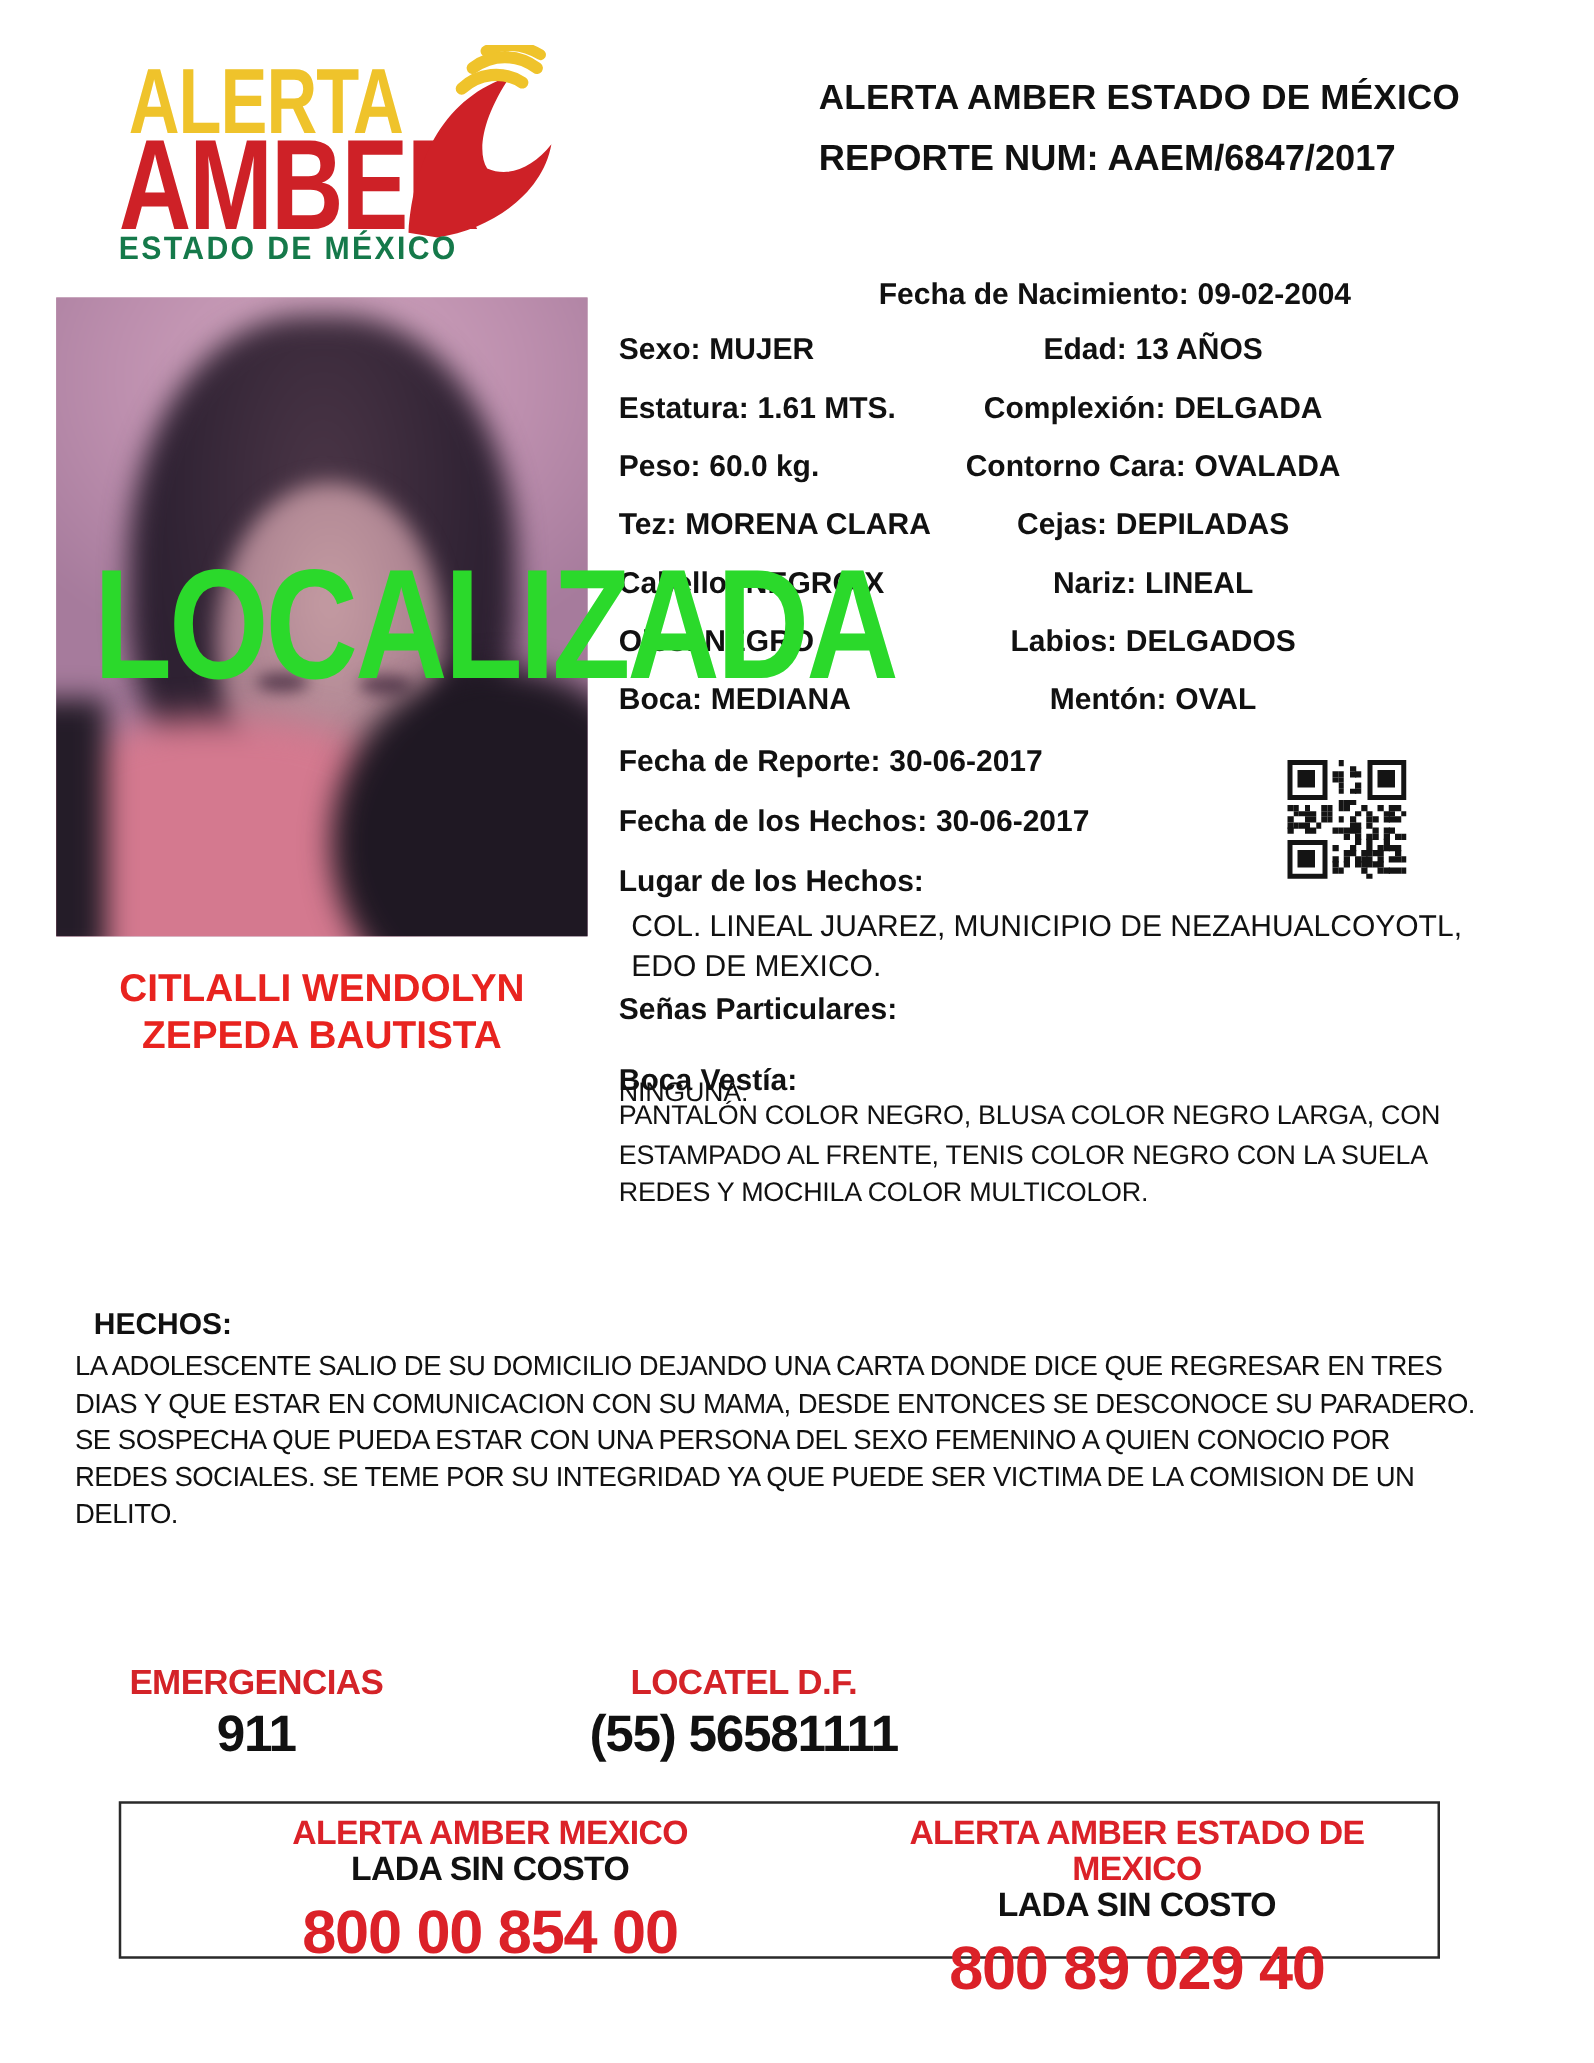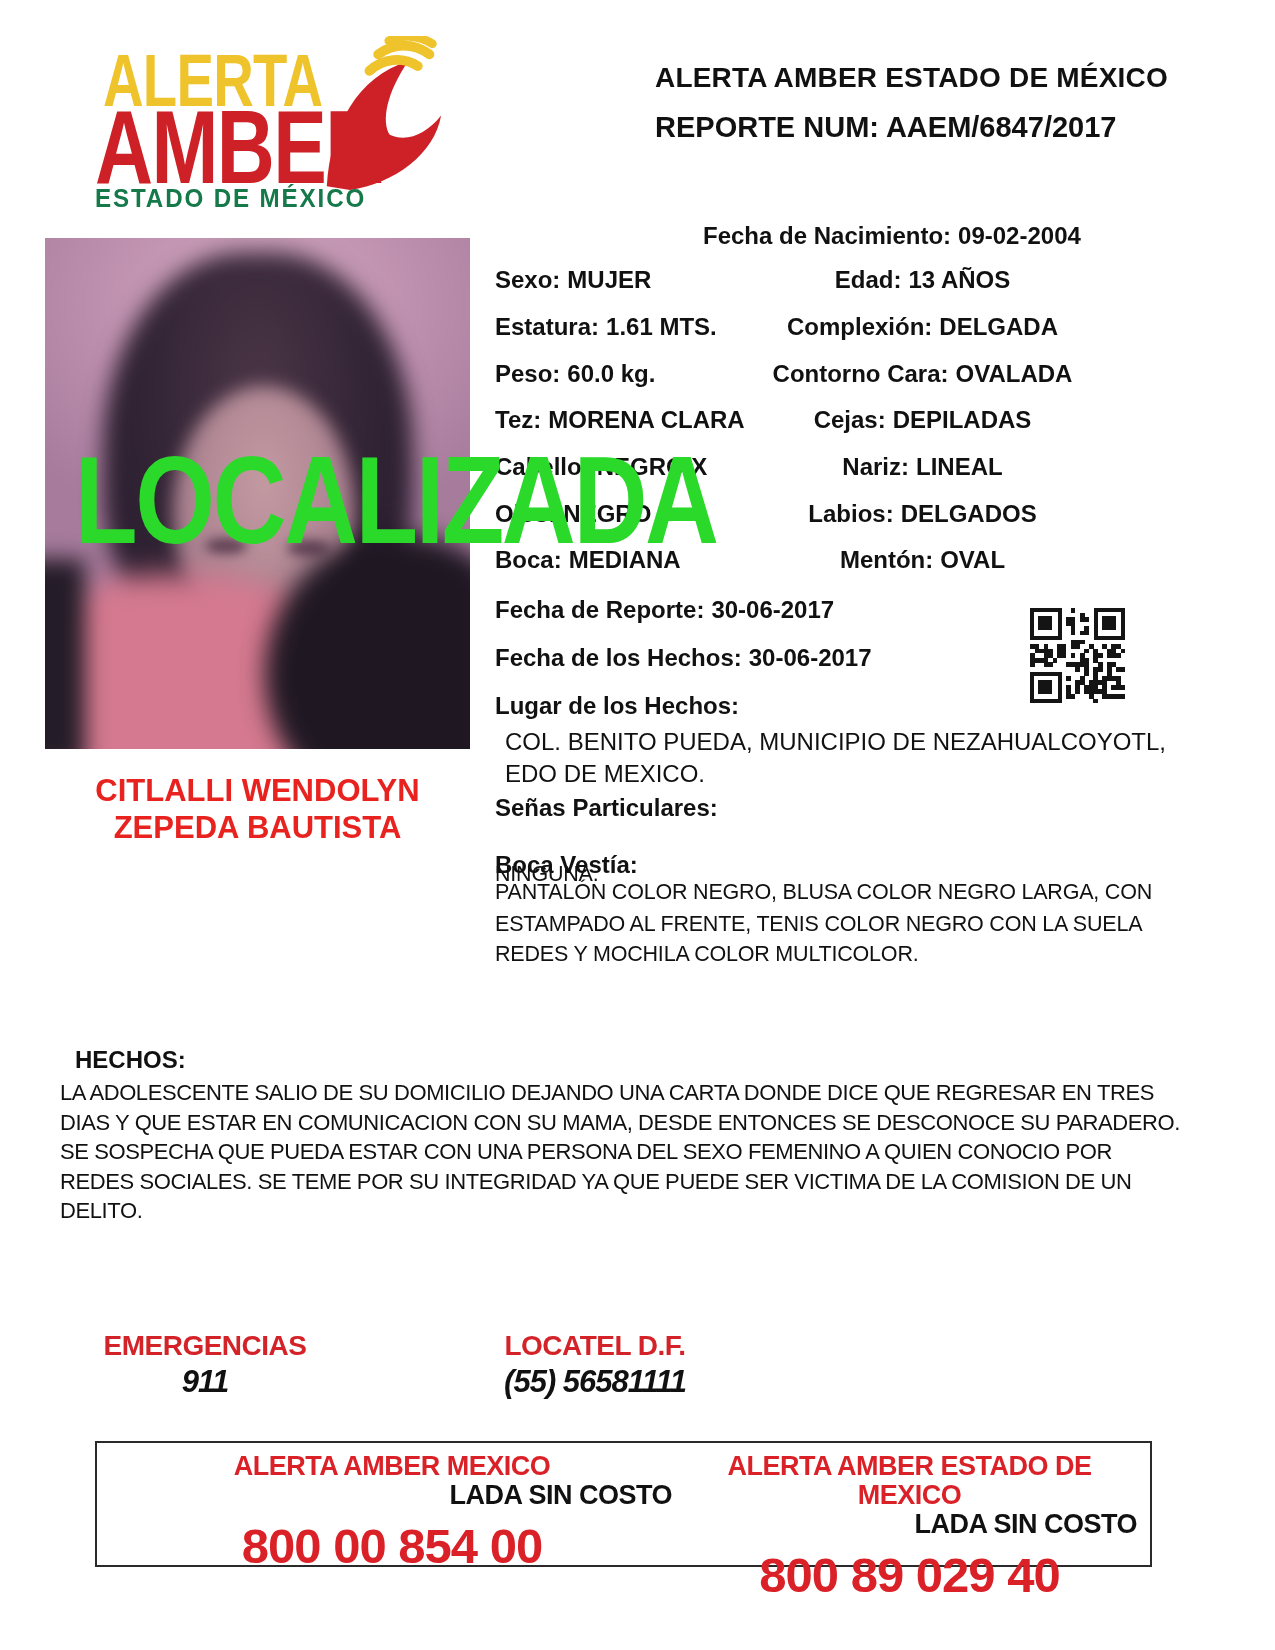--- a/index.html
+++ b/index.html
@@ -57,31 +57,31 @@
   .qr .f i{left:4.2px;top:4.2px;width:14px;height:14px;}
   .qr .f.tr{right:0;} .qr .f.bl{bottom:0;}
 
   
   .facts-label{left:75px;top:1046px;font-size:24px;font-weight:bold;}
   .facts-text{left:60px;top:1078px;width:1130px;font-size:22px;line-height:29.5px;letter-spacing:-0.4px;}
 
   
   .contact{text-align:center;}
   .contact .cl{font-size:28px;font-weight:bold;color:#D42328;letter-spacing:-0.5px;}
-  .contact .cn{font-size:31px;font-weight:bold;color:#111;margin-top:2px;letter-spacing:-1px;font-style:italic;}
+  .contact .cn{font-size:41px;font-weight:bold;color:#111;margin-top:2px;letter-spacing:-1px;}
   .c1{left:60px;top:1330px;width:290px;}
   .c2{left:445px;top:1330px;width:300px;}
   .c3{left:780px;top:1330px;width:345px;}
 
   
   .fbox{left:95px;top:1441px;width:1053px;height:122px;border:2px solid #2a2a2a;background:#fff;}
   .fcol{position:absolute;top:9px;text-align:center;}
   .fcol.l{left:15px;width:560px;} .fcol.r{left:585px;width:455px;}
   .ft{font-size:27px;font-weight:bold;color:#DB2128;letter-spacing:-0.5px;line-height:29px;}
-  .fs{font-size:27px;font-weight:bold;color:#111;letter-spacing:-0.5px;line-height:29px;text-align:right;}
+  .fs{font-size:27px;font-weight:bold;color:#111;letter-spacing:-0.5px;line-height:29px;}
   .fn{font-size:49px;font-weight:bold;color:#DB2128;letter-spacing:-1px;margin-top:8px;}
 </style>
 </head>
 <body>
 
 <div class="page">
 
   <div class="abs logo-alerta">ALERTA</div>
   <div class="abs logo-amber">AMBER</div>
   <svg class="abs logo-icon" viewBox="0 0 135 160">
@@ -277,21 +277,21 @@
       <i style="left:58.8px;top:86.0px;width:4.8px;height:4.8px"></i>
       <i style="left:72.4px;top:86.0px;width:4.8px;height:4.8px"></i>
       <i style="left:76.9px;top:86.0px;width:4.8px;height:4.8px"></i>
       <i style="left:81.4px;top:86.0px;width:4.8px;height:4.8px"></i>
       <i style="left:86.0px;top:86.0px;width:4.8px;height:4.8px"></i>
       <i style="left:90.5px;top:86.0px;width:4.8px;height:4.8px"></i>
       <i style="left:63.3px;top:90.5px;width:4.8px;height:4.8px"></i>
     </div>
 
   <div class="abs d-bold" style="left:495px;top:692px">Lugar de los Hechos:</div>
-  <div class="abs loc-line" style="left:505px;top:728px">COL. BENITO PUEDA, MUNICIPIO DE NEZAHUALCOYOTL,</div>
+  <div class="abs loc-line" style="left:505px;top:728px">COL. LINEAL JUAREZ, MUNICIPIO DE NEZAHUALCOYOTL,</div>
   <div class="abs loc-line" style="left:505px;top:760px">EDO DE MEXICO.</div>
 
   <div class="abs d-bold" style="left:495px;top:794px">Señas Particulares:</div>
   <div class="abs small-reg" style="left:495px;top:862px">NINGUNA.</div>
 
   <div class="abs d-bold" style="left:495px;top:851px">Boca Vestía:</div>
   <div class="abs small-reg" style="left:495px;top:880px">PANTALÓN COLOR NEGRO, BLUSA COLOR NEGRO LARGA, CON</div>
   <div class="abs small-reg" style="left:495px;top:912px">ESTAMPADO AL FRENTE, TENIS COLOR NEGRO CON LA SUELA</div>
   <div class="abs small-reg" style="left:495px;top:942px">REDES Y MOCHILA COLOR MULTICOLOR.</div>
 

